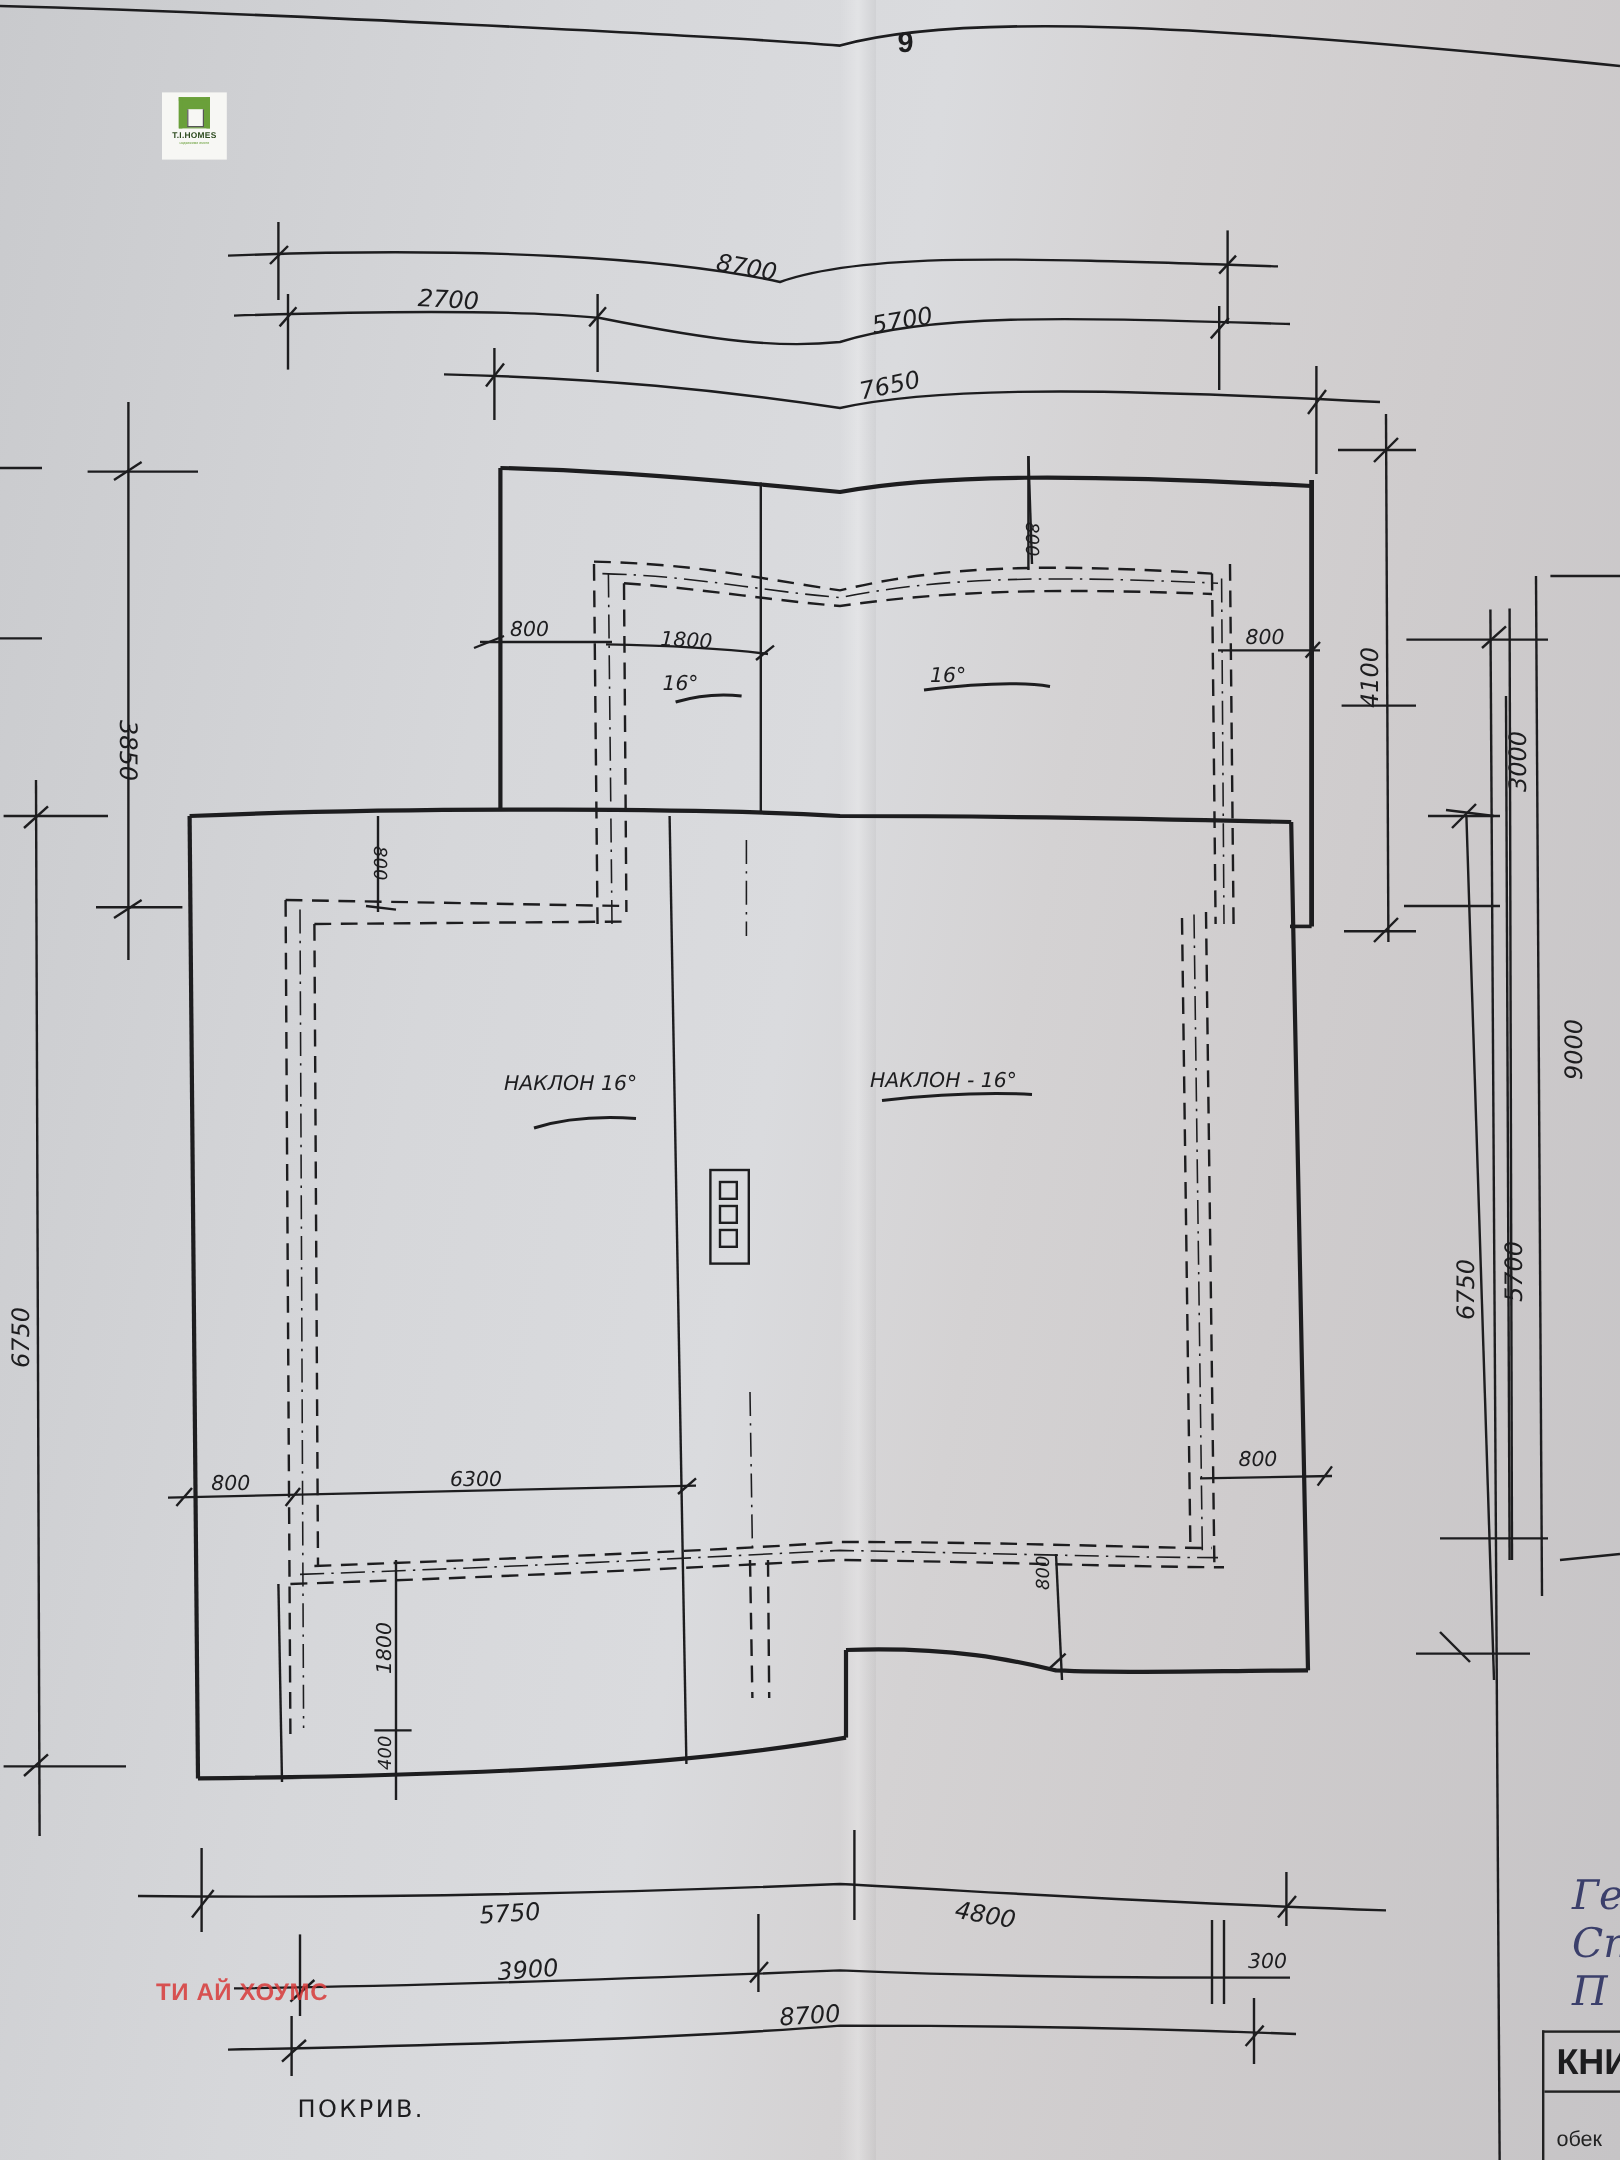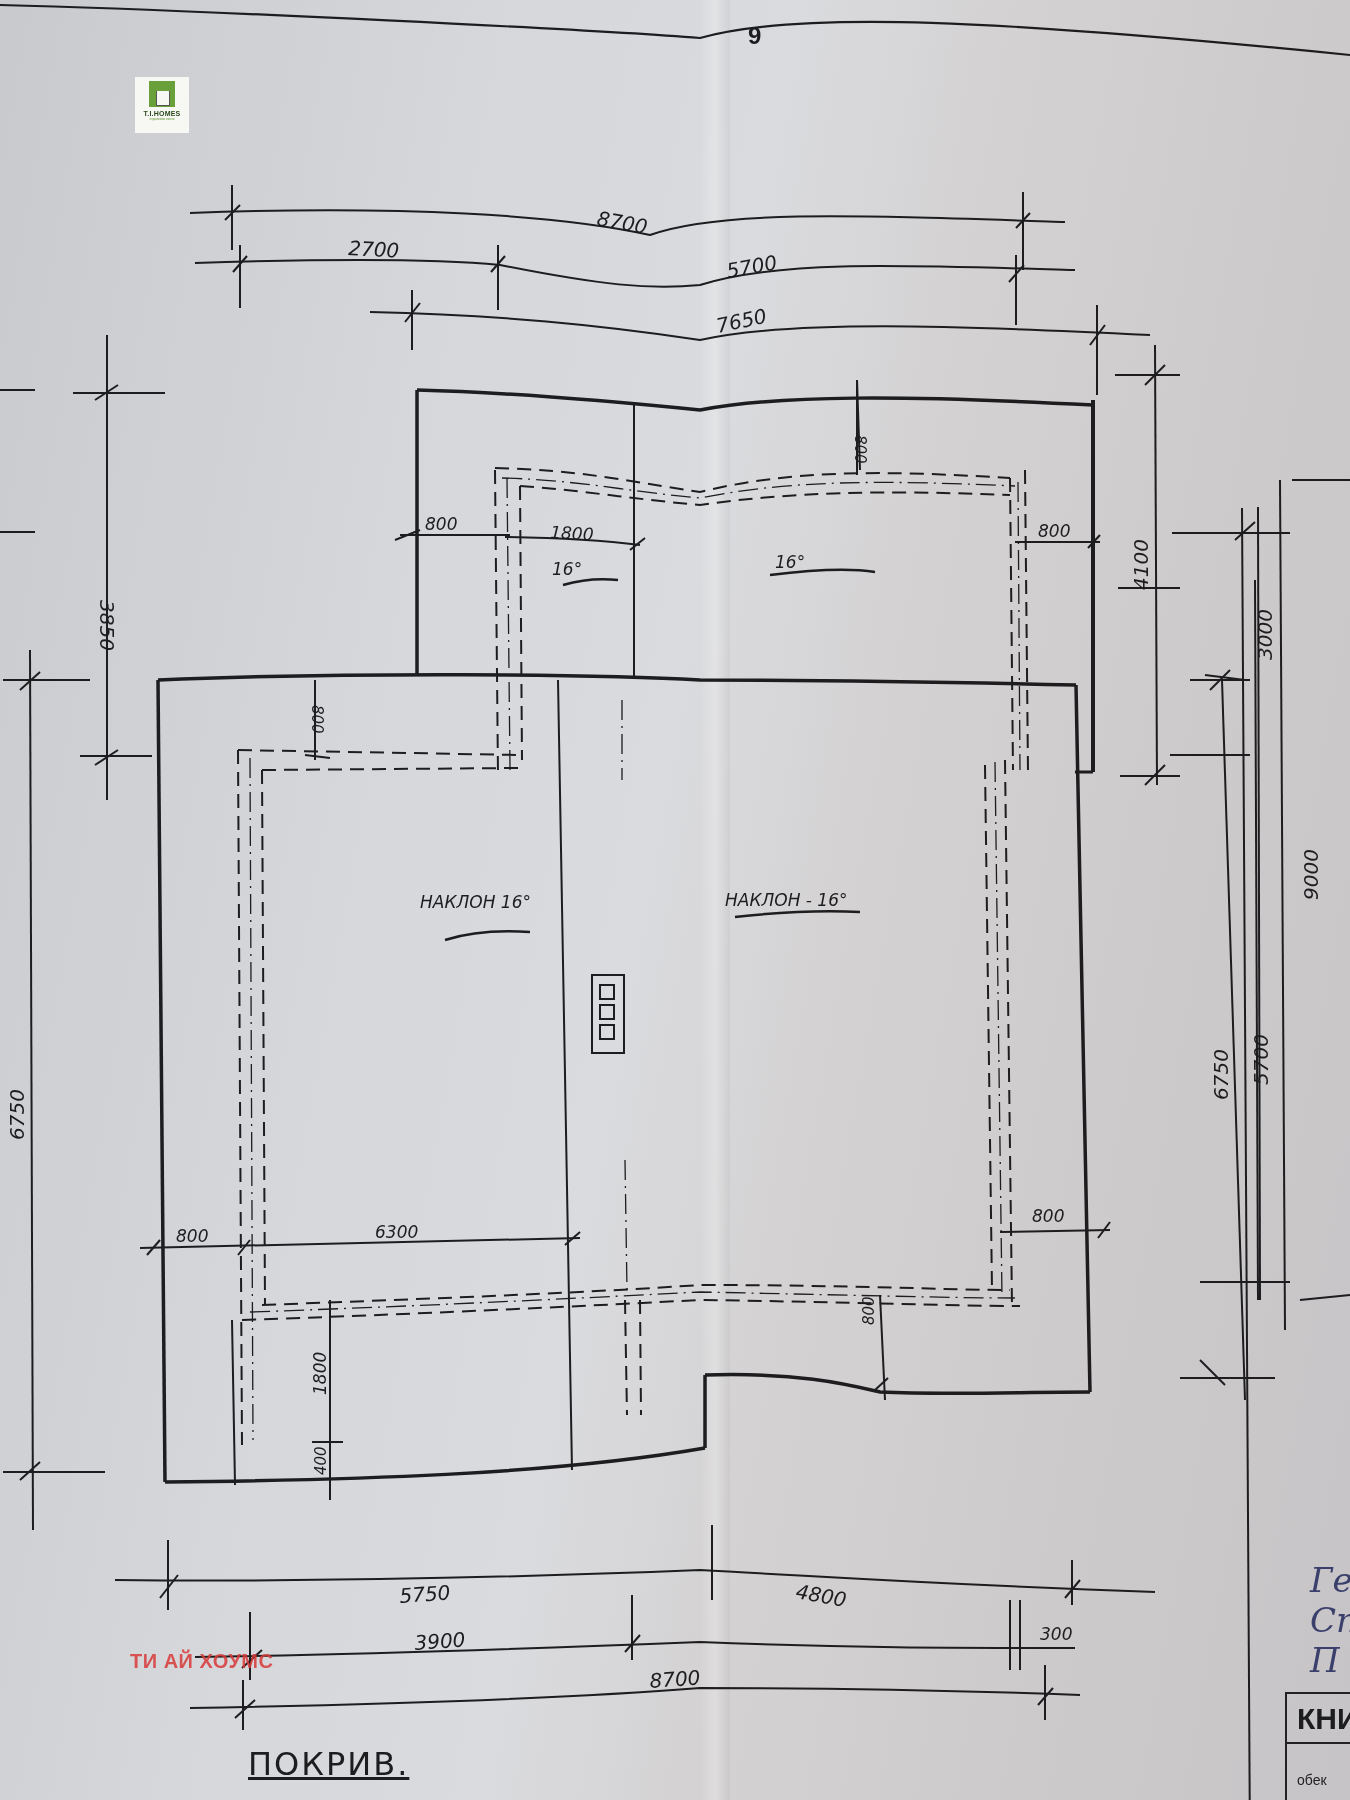--- a/index.html
+++ b/index.html
@@ -11,25 +11,25 @@
   svg.plan{position:absolute;left:0;top:0;}
   .hand{font-family:"DejaVu Sans",sans-serif;font-style:italic;fill:#1d1d1f;}
   .logo{position:absolute;left:135px;top:77px;width:54px;height:56px;background:#f7f7f4;
     display:flex;flex-direction:column;align-items:center;justify-content:flex-start;padding-top:4px;box-sizing:border-box;}
   .logo-mark{width:26px;height:26px;border:3px solid #6aa03a;border-bottom:none;position:relative;box-sizing:border-box;background:#6aa03a;}
   .logo-mark::after{content:"";position:absolute;left:4px;top:7px;width:12px;height:14px;background:#f7f7f4;border:1px solid #555;border-top:none;}
   .logo-text{font-size:7px;font-weight:bold;color:#2c4a1e;margin-top:3px;letter-spacing:0.2px;}
   .logo-sub{font-size:3px;color:#6aa03a;}
   .watermark{position:absolute;left:130px;top:1650px;font-size:20px;font-weight:bold;color:#d83a3a;opacity:0.85;letter-spacing:0.5px;}
   .page-number{position:absolute;left:748px;top:22px;font-size:24px;font-weight:bold;color:#1d1d1f;}
-  .title-label{position:absolute;left:248px;top:1745px;font-size:32px;color:#1d1d1f;letter-spacing:2px;font-family:"DejaVu Sans",sans-serif;text-decoration:underline;}
+  .title-label{position:absolute;left:248px;top:1745px;font-size:20px;color:#1d1d1f;letter-spacing:2px;font-family:"DejaVu Sans",sans-serif;}
   .stamp-box{position:absolute;left:1285px;top:1692px;width:80px;height:120px;border:2px solid #222;border-right:none;}
   .stamp-title{position:absolute;left:10px;top:8px;font-size:30px;font-weight:bold;color:#1d1d1f;}
   .stamp-line{position:absolute;left:0;top:48px;width:100%;border-top:2px solid #222;}
-  .stamp-sub{position:absolute;left:10px;top:78px;font-size:14px;color:#222;}
+  .stamp-sub{position:absolute;left:10px;top:78px;font-size:18px;color:#222;}
   .handwriting{position:absolute;left:1310px;top:1560px;font-family:"DejaVu Serif",serif;font-style:italic;color:#3b3f6b;font-size:34px;line-height:40px;}
 </style>
 </head>
 <body>
 
 <div class="fold"></div>
 
 <div class="logo">
   <div class="logo-mark"></div>
   <div class="logo-text">T.I.HOMES</div>

